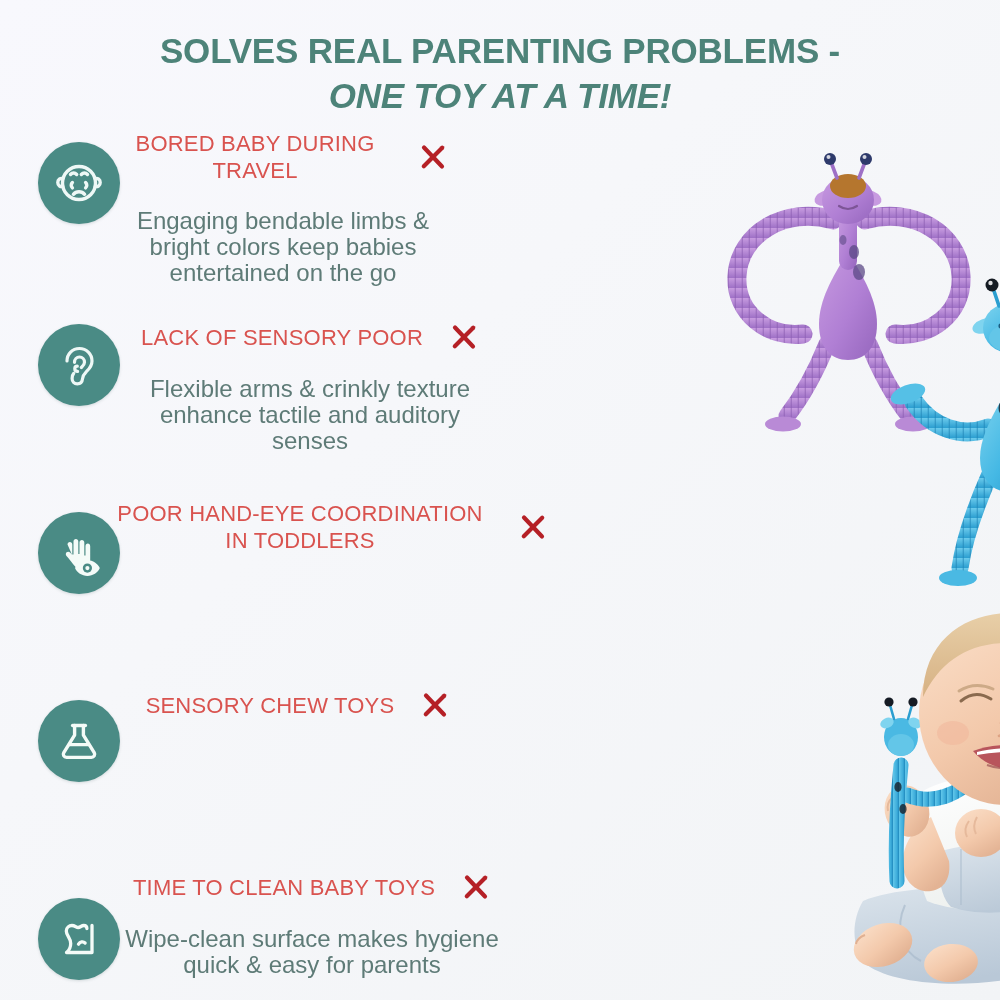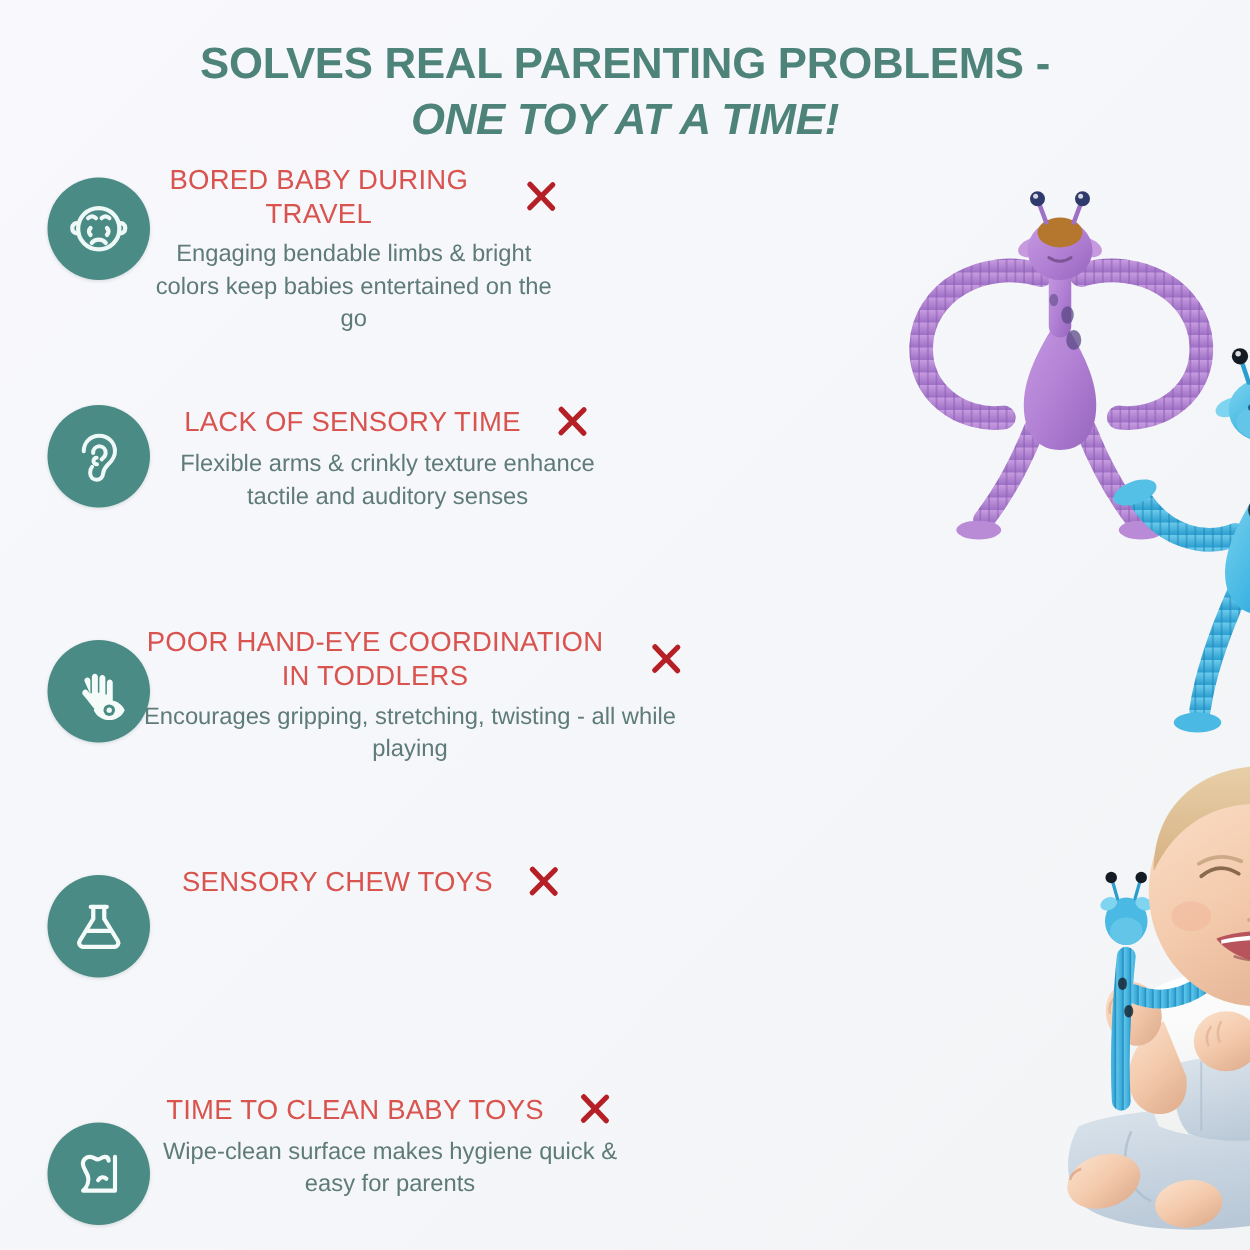--- a/index.html
+++ b/index.html
@@ -84,23 +84,23 @@
     letter-spacing: 0.2px;
     text-align: center;
     font-family: "Liberation Sans", sans-serif;
   }
   .xmark {
     flex: 0 0 auto;
     width: 30px;
     height: 30px;
   }
   .solution {
-    margin-top: 7px;
+    margin-top: 24px;
     color: #5e7b77;
-    font-size: 19px;
+    font-size: 24px;
     line-height: 26px;
     font-family: "Liberation Sans", sans-serif;
     text-align: center;
   }
 
   
   .f1 .feat-body { left: 118px; width: 330px; top: 2px; }
   .f2 .feat-body { left: 120px; width: 380px; top: 8px; }
   .f3 .feat-body { left: 108px; width: 440px; top: 0px; }
   .f4 .feat-body { left: 118px; width: 360px; top: 4px; }
@@ -186,21 +186,21 @@
         <svg width="56" height="56" viewBox="0 0 56 56" aria-hidden="true">
           <g fill="none" stroke="#eef8f6" stroke-width="3.2" stroke-linecap="round" stroke-linejoin="round">
             <path d="M16 24c0-7.2 5.4-12.5 12.4-12.5S41 16.9 41 24c0 5.6-3.2 8.2-5.6 10.6-2.3 2.3-3.6 4-3.9 7.2-0.3 3-2.3 5-5.2 5-3 0-5.2-2.2-5.2-5.4 0-3.2 1.6-5 1.6-5"></path>
             <path d="M23.5 25.3c0-3 2.2-5.3 5-5.3s5 2.3 5 5.3c0 2.6-1.6 3.8-3.2 5.2"></path>
             <path d="M26.6 34.4c-1.6 0-2.8-1.2-2.8-2.7 0-1.4 1.1-2.5 2.5-2.5"></path>
           </g>
         </svg>
       </div>
       <div class="feat-body">
         <div class="problem-row">
-          <div class="problem">LACK OF SENSORY TIME</div>
+          <div class="problem">LACK OF SENSORY POOR</div>
           <svg class="xmark" viewBox="0 0 30 30" aria-hidden="true">
             <path d="M6 5.5 L24 24.5" stroke="#b52026" stroke-width="4.2" stroke-linecap="round"></path>
             <path d="M24.2 5.8 L5.8 24.2" stroke="#b52026" stroke-width="4.2" stroke-linecap="round"></path>
           </svg>
         </div>
         <div class="solution">Flexible arms &amp; crinkly texture enhance tactile and auditory senses</div>
       </div>
     </div>
 
     <div class="feature f3">
@@ -215,21 +215,20 @@
         </svg>
       </div>
       <div class="feat-body">
         <div class="problem-row">
           <div class="problem">POOR HAND-EYE COORDINATION IN TODDLERS</div>
           <svg class="xmark" viewBox="0 0 30 30" aria-hidden="true">
             <path d="M6 5.5 L24 24.5" stroke="#b52026" stroke-width="4.2" stroke-linecap="round"></path>
             <path d="M24.2 5.8 L5.8 24.2" stroke="#b52026" stroke-width="4.2" stroke-linecap="round"></path>
           </svg>
         </div>
-        <div class="solution">Encourages gripping, stretching, twisting - all while playing</div>
       </div>
     </div>
 
     <div class="feature f4">
       <div class="icon-circle">
         <svg width="54" height="54" viewBox="0 0 54 54" aria-hidden="true">
           <g fill="none" stroke="#f4fbf8" stroke-width="3.4" stroke-linecap="round" stroke-linejoin="round">
             <path d="M20.6 11.5h12.8"></path>
             <path d="M22.6 11.5v9.6L11.8 38.6c-1.3 2.1 0.2 4.8 2.7 4.8h25c2.5 0 4-2.7 2.7-4.8L31.4 21.1v-9.6"></path>
             <path d="M17.3 30.6h19.4"></path>

